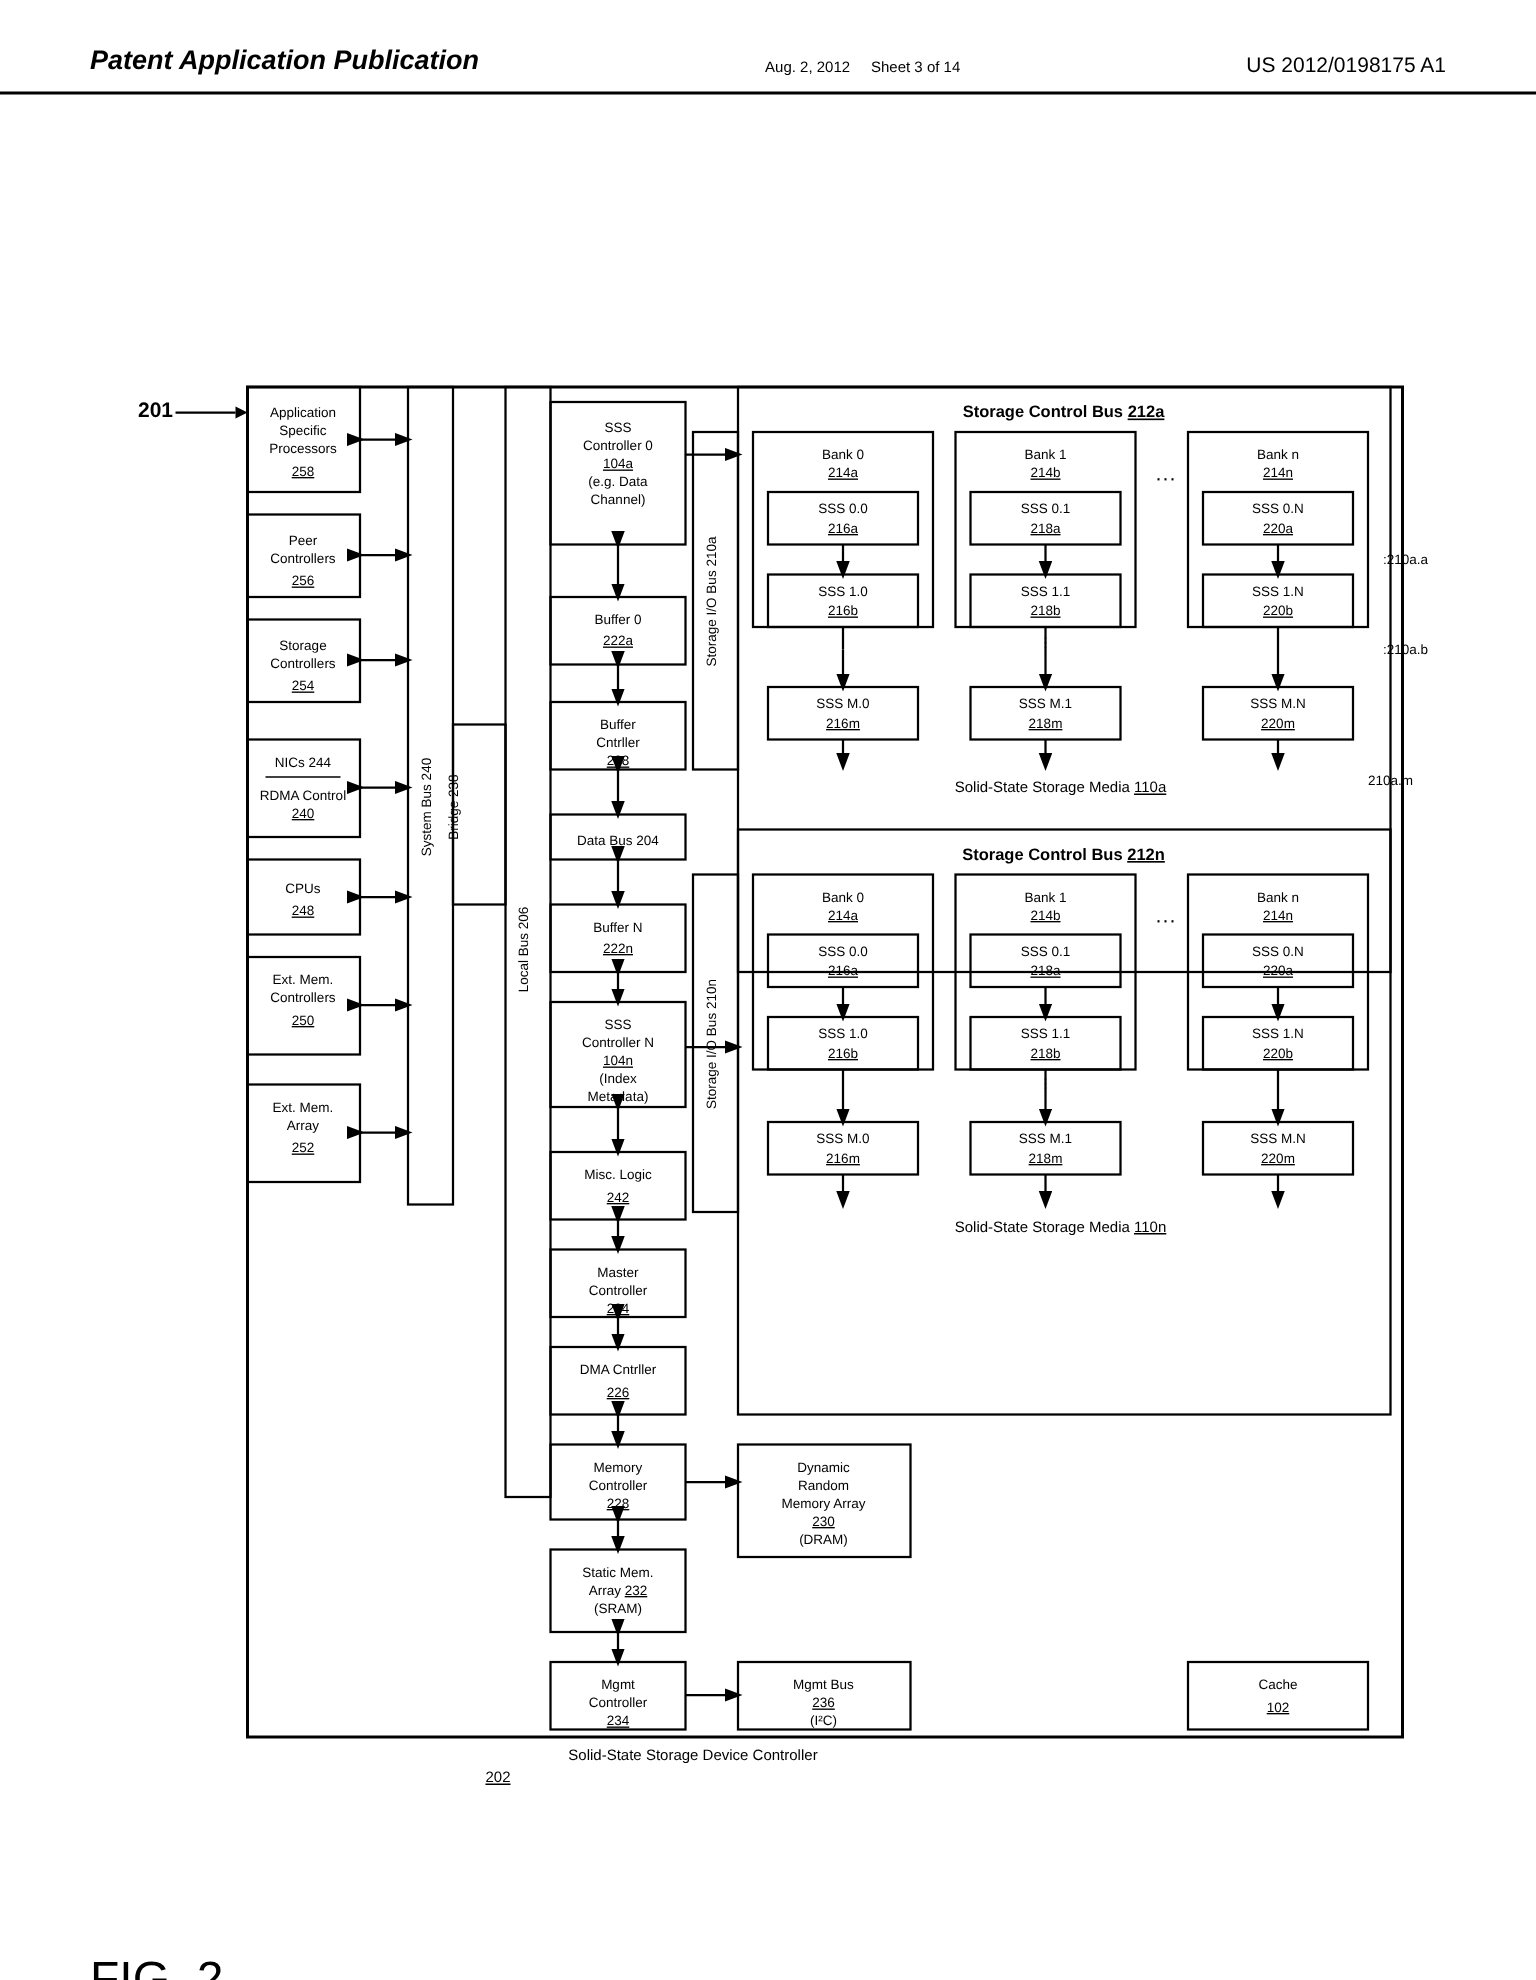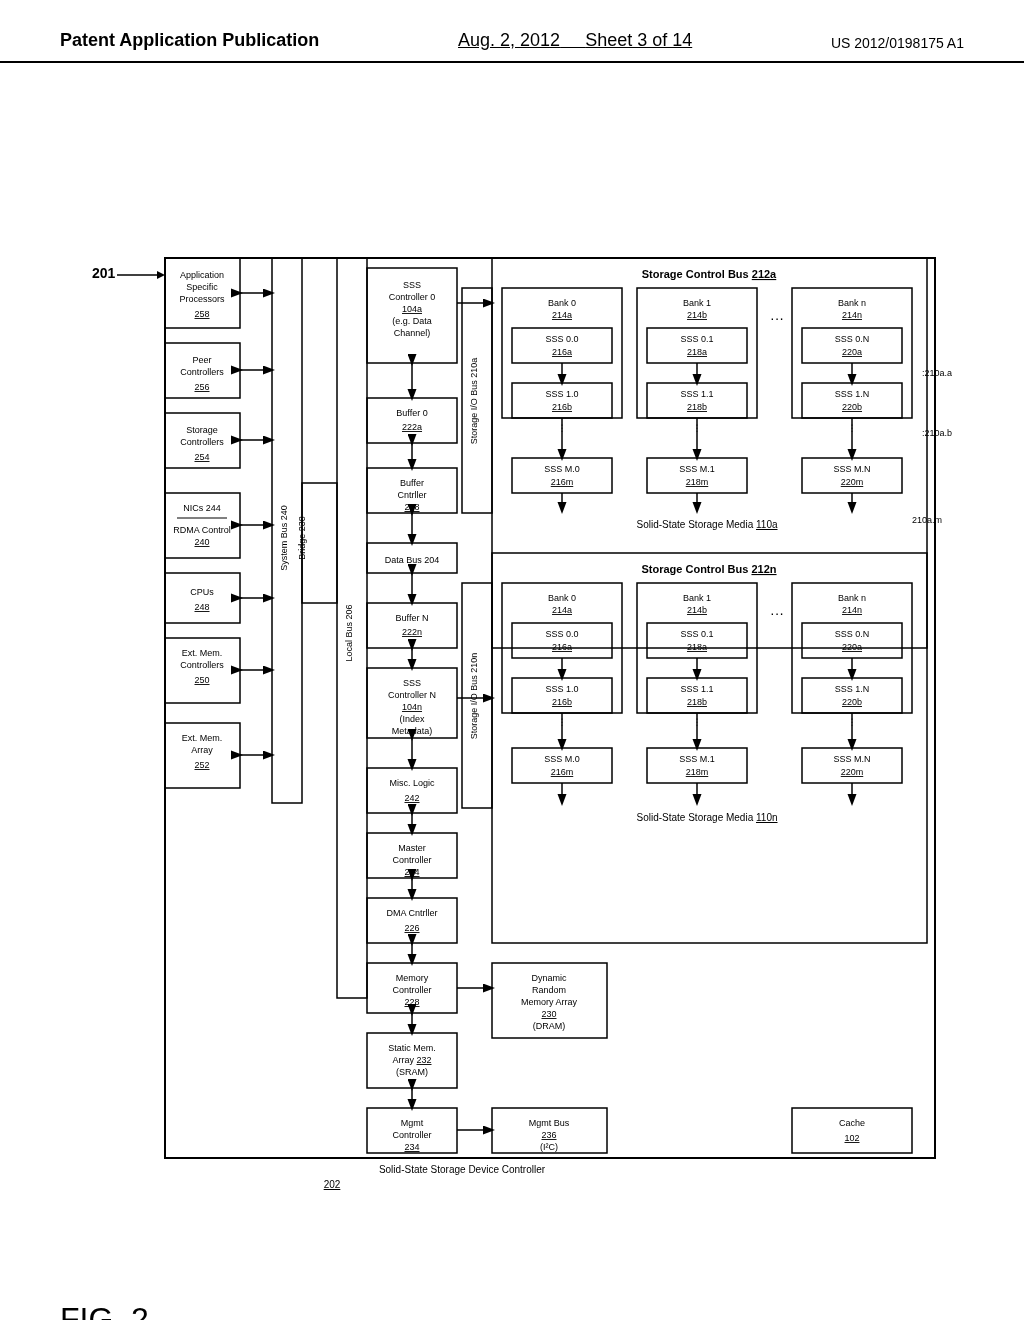--- a/index.html
+++ b/index.html
@@ -16,25 +16,25 @@
     .header {
       display: flex;
       justify-content: space-between;
       align-items: flex-end;
       padding: 30px 60px 10px 60px;
       border-bottom: 2px solid #000;
     }
     .header-left {
       font-weight: bold;
       font-size: 18px;
+      font-style: italic;
     }
     .header-center {
-      font-size: 18px;
+      font-size: 10px;
       text-align: right;
-      text-decoration: underline;
     }
     .header-right {
       font-size: 14px;
       font-weight: normal;
     }
 
     
     .diagram-area {
       padding: 40px 60px;
       position: relative;

